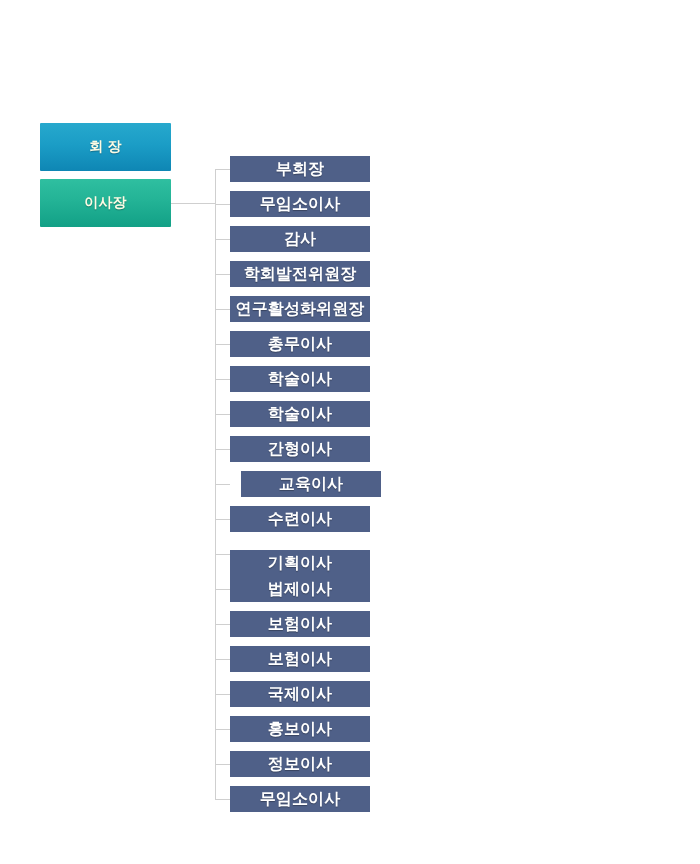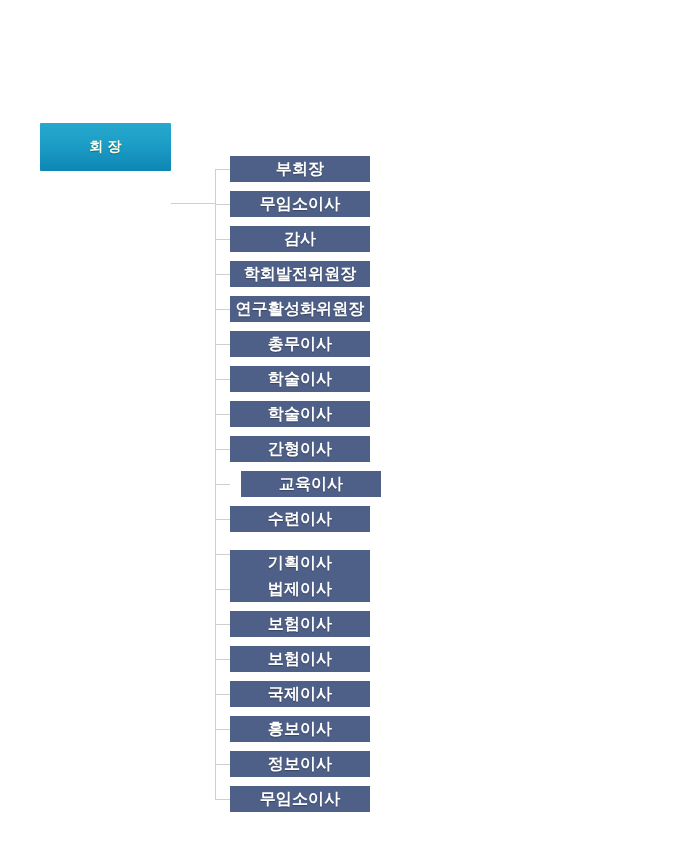--- a/index.html
+++ b/index.html
@@ -114,20 +114,23 @@
 <body>
 
 <div id="org-chart">
 
 
 
   <div class="exec-box president">
     <span>회 장</span>
   </div>
 
+  <div class="exec-box chairman">
+    <span>이사장</span>
+  </div>
 
   <div class="conn conn-h trunk-lead"></div>
   <div class="conn conn-v trunk" style="top: 169px; height: 630px;"></div>
 
   <div id="positions-layer">
       <div class="pos-stub" style="top: 169px;"></div>
       <div class="pos-box" style="top: 156px;">
         <span>부회장</span>
       </div>
       <div class="pos-stub" style="top: 204px;"></div>

